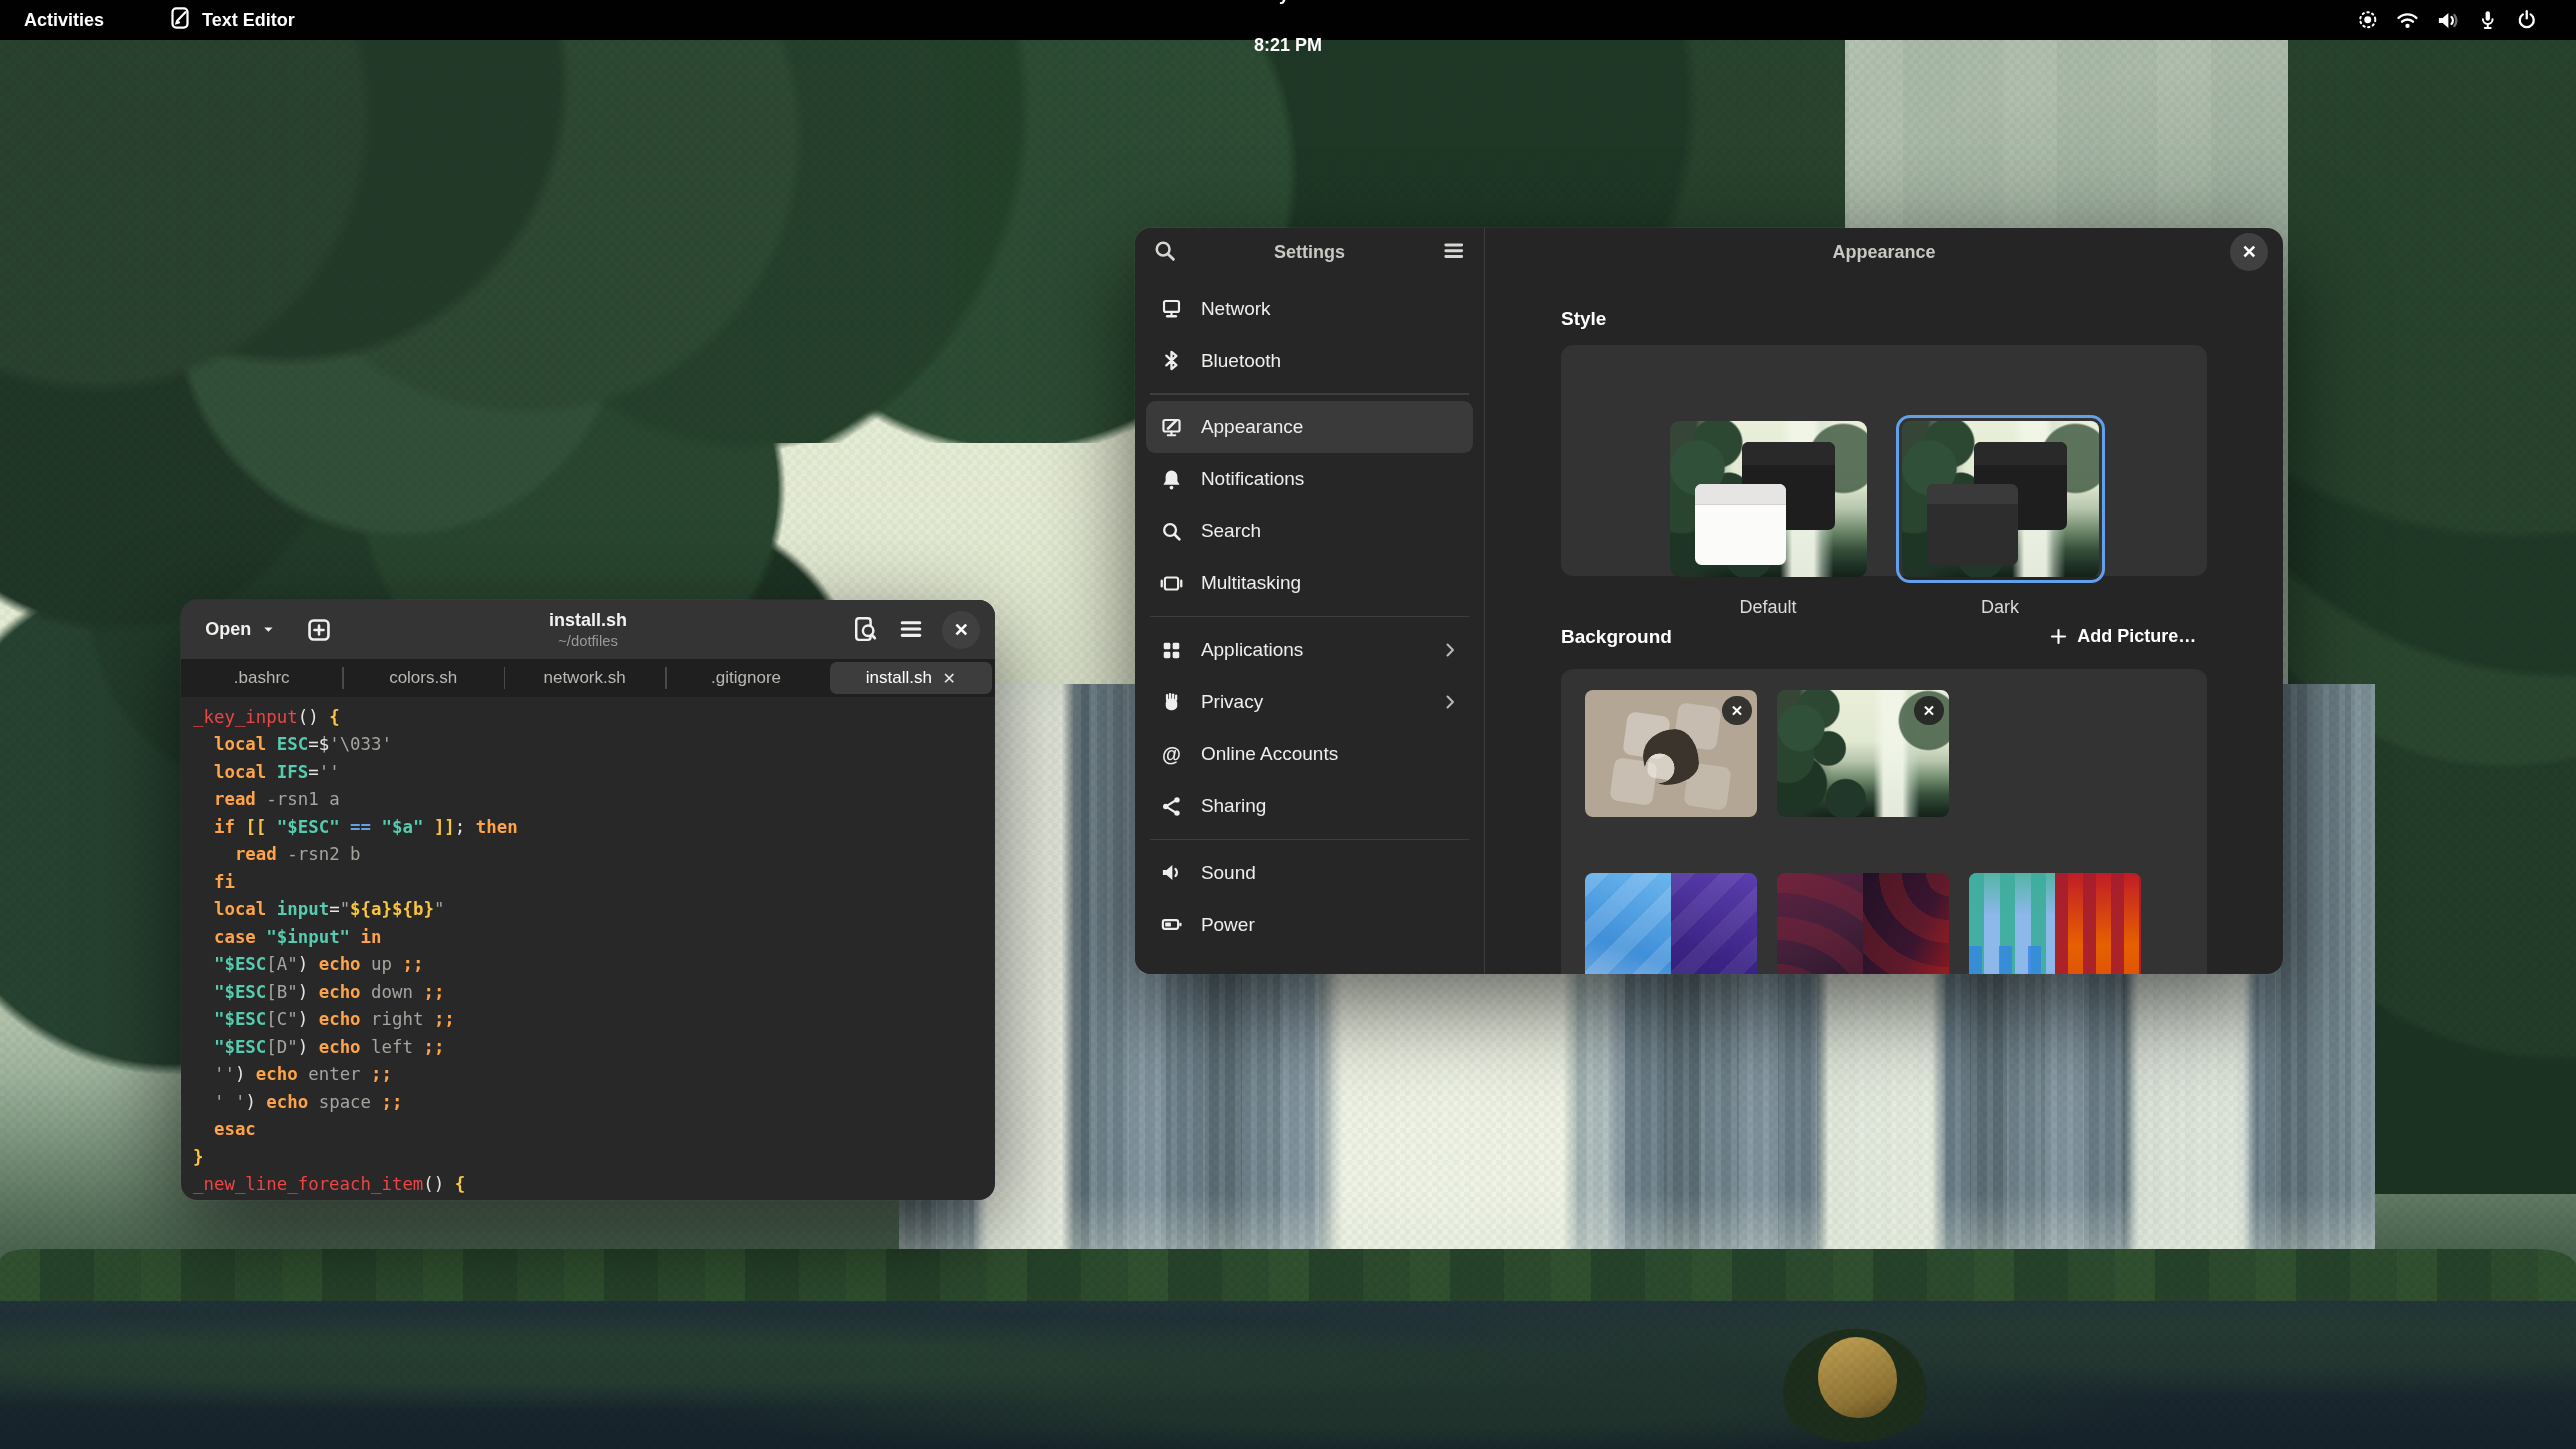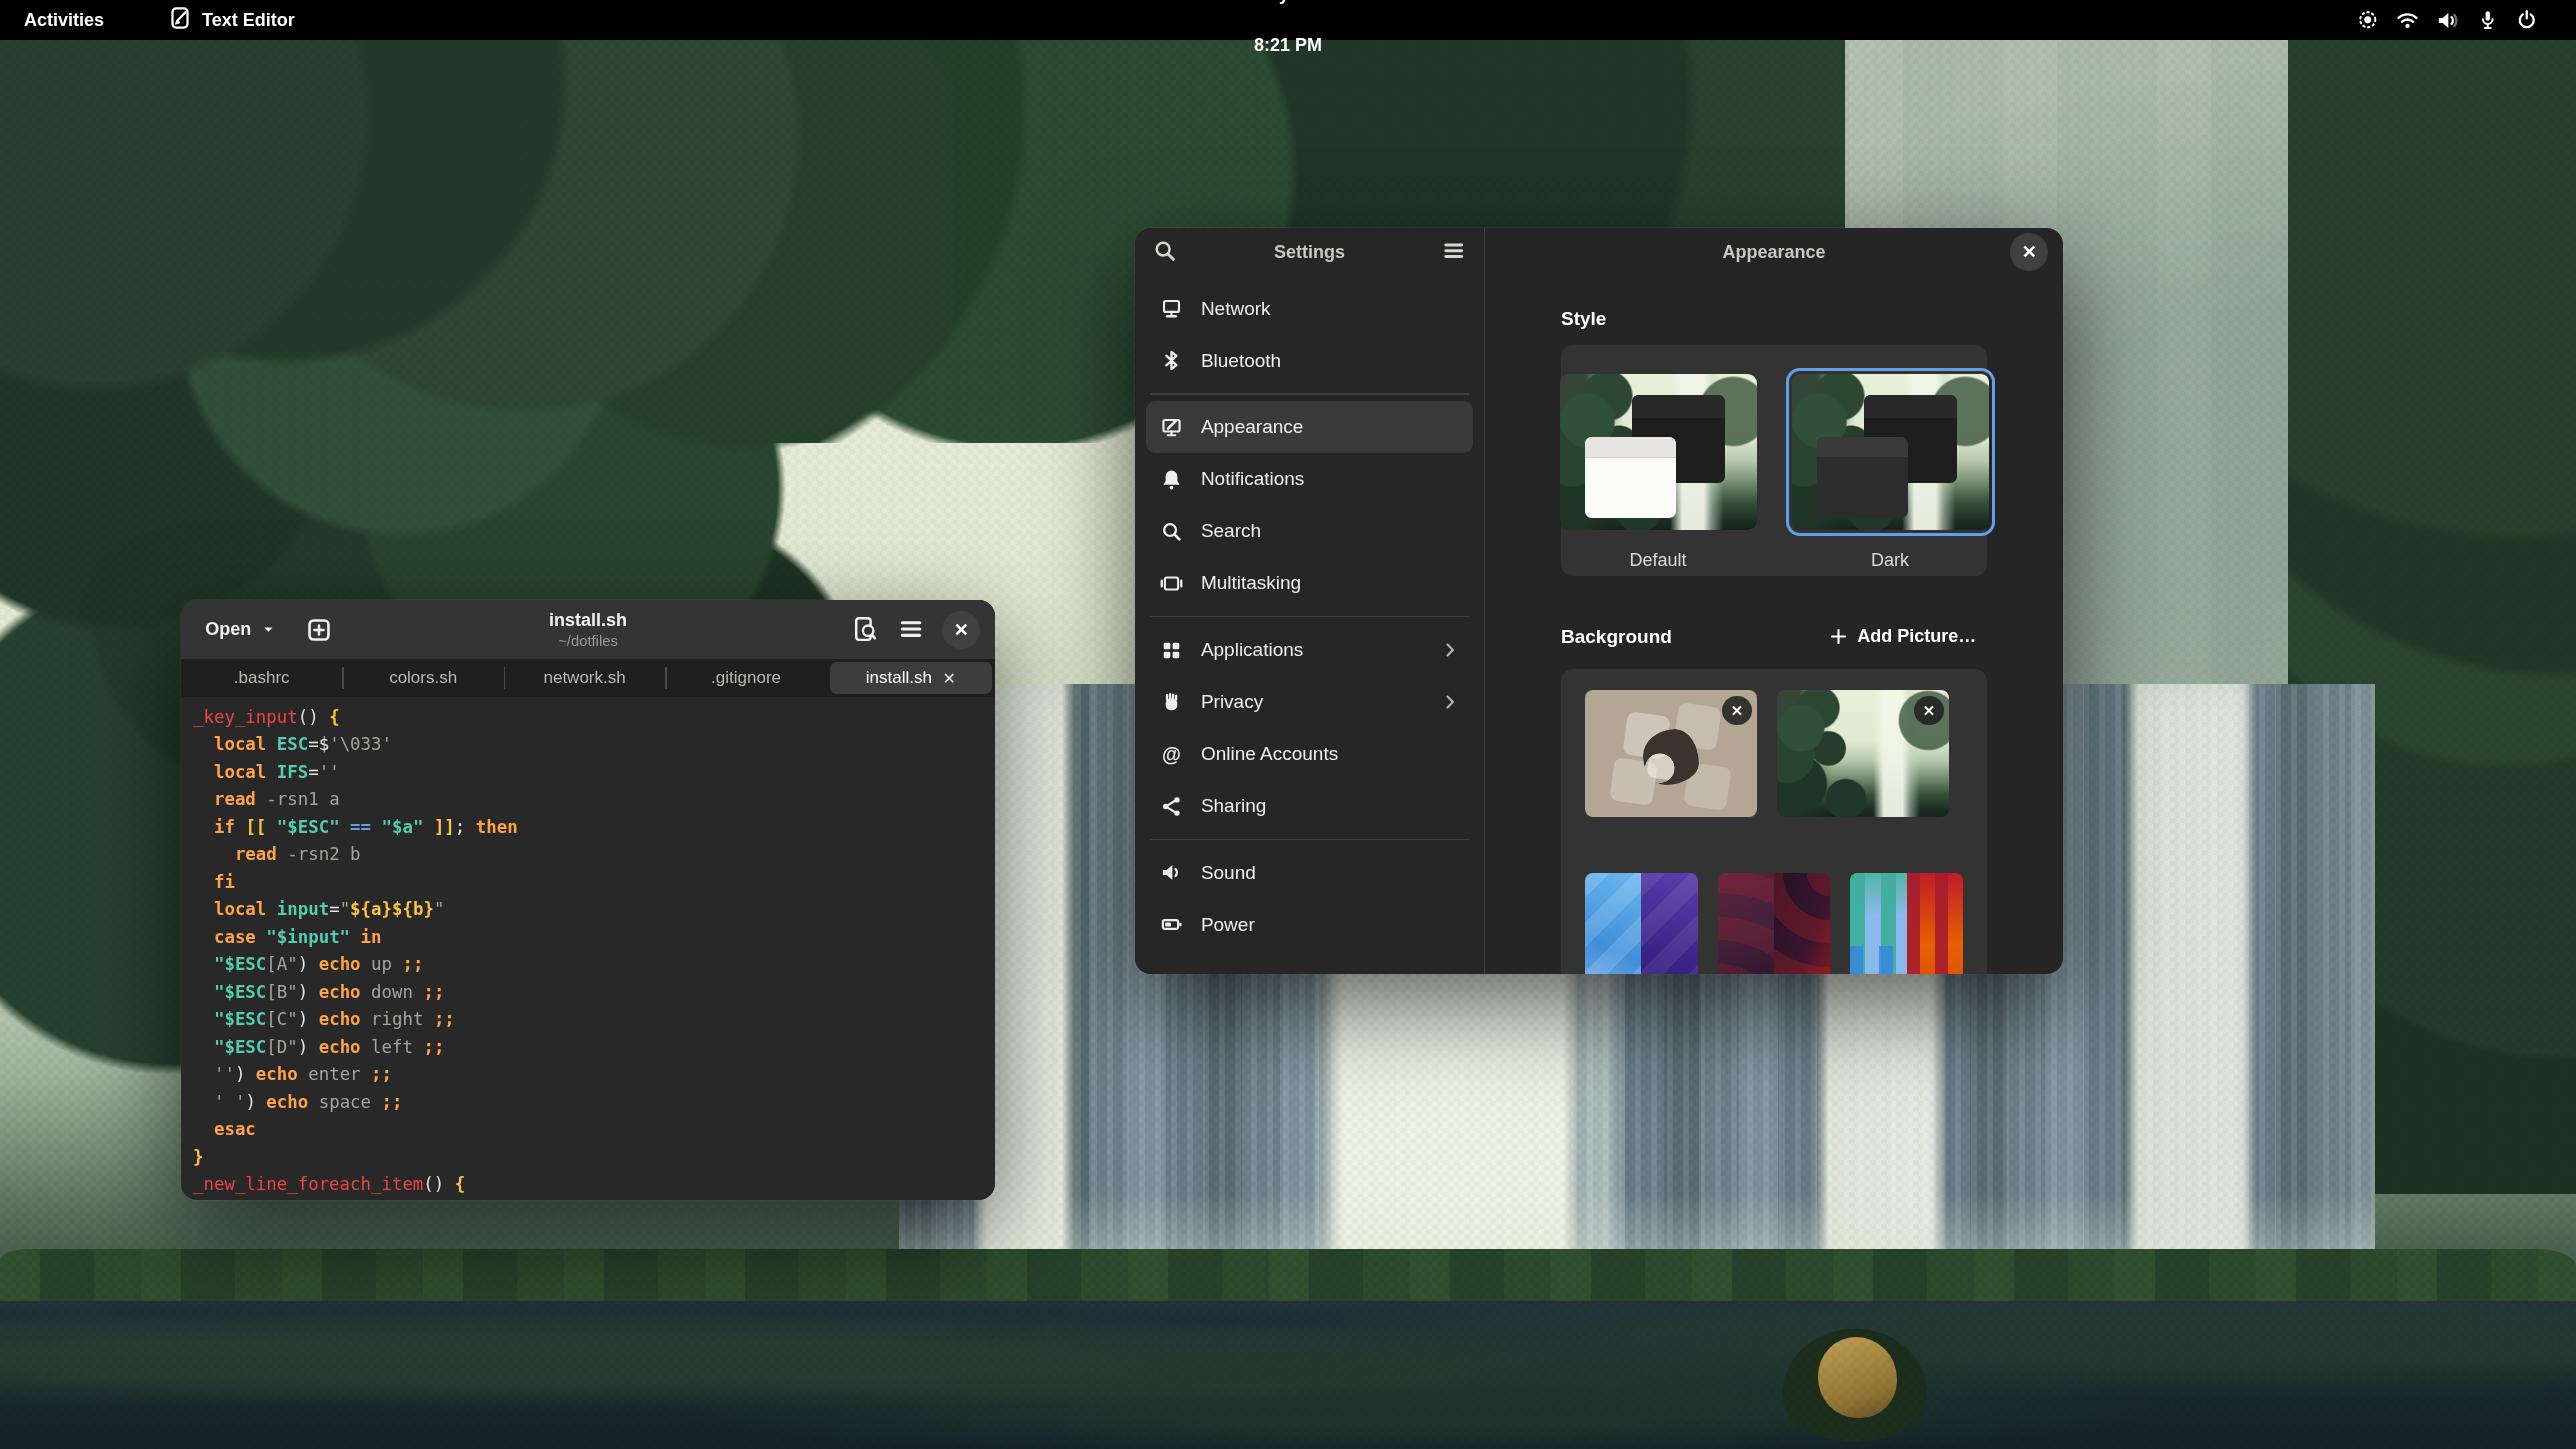--- a/index.html
+++ b/index.html
@@ -120,21 +120,21 @@
   .tok-kw { color:#ffa348; font-weight:700; }
   .tok-fn { color:#ef4444; }
   .tok-var { color:#55cbb0; font-weight:700; }
   .tok-str { color:#a6a49f; }
   .tok-pun { color:#e6e4e1; }
   .tok-op { color:#62a0ea; font-weight:700; }
   .tok-br { color:#f9c440; font-weight:700; }
   .tok-pl { color:#d0cec9; }
 
   
-  .settings { left:1135px; top:228px; width:928px; height:746px; background:#252525; display:flex; }
+  .settings { left:1135px; top:228px; width:1148px; height:746px; background:#252525; display:flex; }
   .st-sidebar { width:350px; background:#262626; border-right:1.3px solid #3c3c3c;
     display:flex; flex-direction:column; flex-shrink:0; }
   .st-side-header { height:48px; display:flex; align-items:center; padding:0 17.4px; color:#d8d6d2;
     flex-shrink:0; }
   .st-side-title { flex:1; text-align:center; font-size:18px; font-weight:700; color:#c9c7c3; }
   .st-nav { padding:6.7px 10.7px; overflow:hidden; }
   .st-item { height:52px; border-radius:9.4px; display:flex; align-items:center; gap:17.4px;
     padding:0 14.8px; color:#efeeec; font-size:19px; }
   .st-item.active { background:#3a3a3a; }
   .st-item .chev { margin-left:auto; color:#b9b7b3; display:flex; }
@@ -143,21 +143,21 @@
 
   .st-main { flex:1; display:flex; flex-direction:column; overflow:hidden; }
   .st-main-header { height:48px; position:relative; display:flex; align-items:center;
     justify-content:center; flex-shrink:0; }
   .st-main-title { font-size:18px; font-weight:700; color:#c9c7c3; }
   .st-main-close { position:absolute; right:14.8px; top:5.4px; }
   .st-content { flex:1; padding:32px 76px 0 76px; overflow:hidden; }
   .sec-heading { font-size:19px; font-weight:700; color:#ffffff; }
   .style-card { margin-top:14.8px; background:#333333; border-radius:12px; height:231px;
     display:flex; align-items:flex-start; justify-content:center; gap:35px; padding-top:29.5px; }
-  .style-opt { text-align:center; }
+  .style-opt { text-align:center;margin-top:47px; }
   .style-thumb { width:197px; height:156px; border-radius:9.4px; position:relative; overflow:hidden; }
   .style-opt.selected .style-thumb { outline:3.4px solid #62a0ea; outline-offset:3.4px; border-radius:8px; }
   .style-label { margin-top:20px; font-size:18px; color:#dcdad6; }
   .mini-forest { background-image:
       radial-gradient(circle at 14% 30%, #31503a 0 13%, transparent 14%),
       radial-gradient(circle at 6% 52%, #2a452f 0 15%, transparent 16%),
       radial-gradient(circle at 24% 14%, #2c4833 0 12%, transparent 13%),
       radial-gradient(circle at 30% 46%, #253e2b 0 12%, transparent 13%),
       radial-gradient(circle at 12% 74%, #1e3425 0 16%, transparent 17%),
       radial-gradient(circle at 40% 86%, #21372a 0 13%, transparent 14%),

